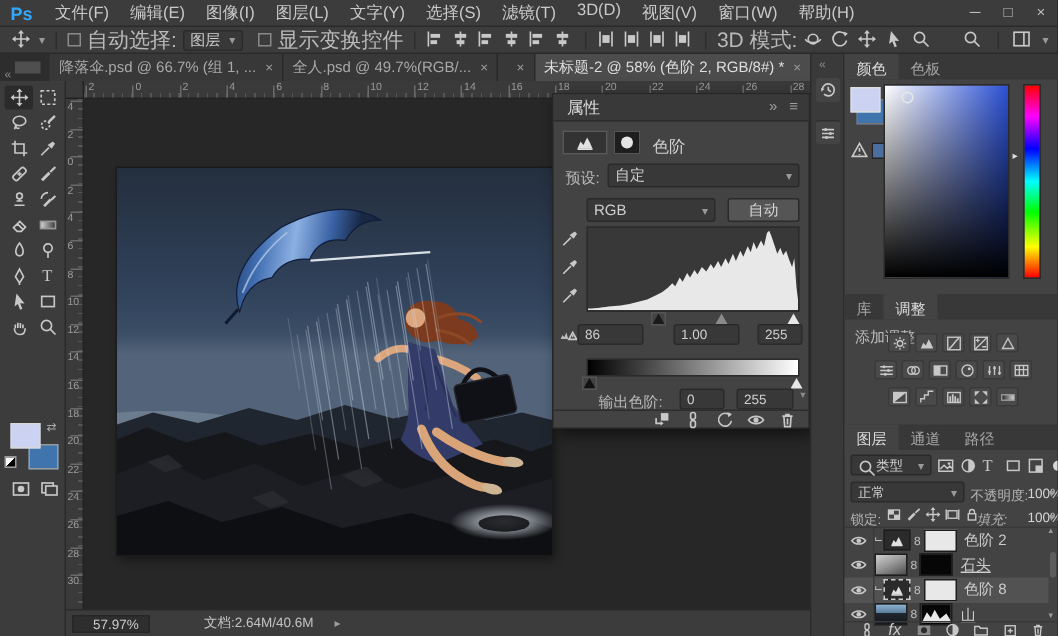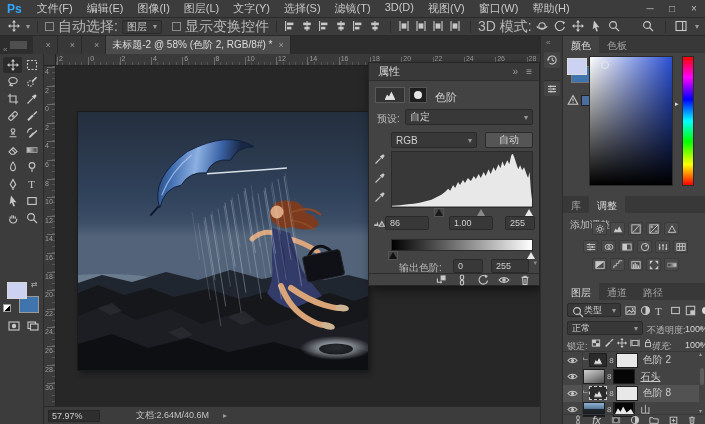--- a/index.html
+++ b/index.html
@@ -49,21 +49,21 @@
      background:repeating-linear-gradient(to right,#555 0 1px,transparent 1px 6.3px); }
   #ruler-v .band { position:absolute; right:0; top:0; bottom:0; width:3px;
      background:repeating-linear-gradient(to bottom,#555 0 1px,transparent 1px 6.2px); }
 
   
   #pasteboard { left:56px; top:66px; width:484px; height:340px; background:#272727; }
   #artwork { left:78px; top:112px; width:290px; height:258px; box-shadow:0 0 0 1px #1b1b1b, 2px 3px 6px rgba(0,0,0,.45); }
 
   
   #statusbar { left:44px; top:406px; width:496px; height:18px; background:#3c3c3c; border-top:1px solid #2a2a2a; display:flex; align-items:center; font-size:9px; }
-  #zoom-field { background:#2e2e2e; border:1px solid #262626; color:#cccccc; width:52px; height:12px; margin-left:4px; padding:0 3px; font-size:9px; display:flex; align-items:center; }
+  #zoom-field { background:#2e2e2e; border:1px solid #262626; color:#cccccc; width:52px; height:12px; margin-left:4px; padding:0 13px; font-size:9px; display:flex; align-items:center; }
 
   
   #props { left:368px; top:62px; width:172px; height:224px; background:#434343; border:1px solid #262626; box-shadow:3px 4px 10px rgba(0,0,0,.55); }
   #props-header { position:absolute; left:0; top:0; right:0; height:18px; background:#393939; border-bottom:1px solid #2d2d2d; display:flex; align-items:center; }
   .panel-title { font-size:11px; color:#dcdcdc; padding-left:9px; }
   .hdr-glyph { color:#9f9f9f; font-size:10px; }
   .field { background:#383838; border:1px solid #2a2a2a; border-radius:2px; color:#cfcfcf; font-size:10px; display:flex; align-items:center; padding:0 4px; }
   .btn { background:#555555; border:1px solid #2a2a2a; border-radius:2px; color:#d6d6d6; font-size:10px; display:flex; align-items:center; justify-content:center; }
   .tri { width:0; height:0; position:absolute; }
 
@@ -253,23 +253,25 @@
         </span>
       <span class="caret">▾</span>
     </span>
   </div>
 
   <div id="tabbar" class="abs">
     <span style="color:#8a8a8a;font-size:8px;padding:0 3px;">«</span>
     <span style="width:17px;height:8px;background:#4f4f4f;margin:0 6px 5px 0;"></span>
     <div id="doc-tabs" style="display:flex;height:18px;">
         <div class="doc-tab">
+          <span>降落伞.psd @ 66.7% (组 1, ...</span>
           <span class="tab-close">×</span>
         </div>
         <div class="doc-tab">
+          <span>全人.psd @ 49.7%(RGB/...</span>
           <span class="tab-close">×</span>
         </div>
         <div class="doc-tab">
           <span class="tab-close">×</span>
         </div>
         <div class="doc-tab active">
           <span>未标题-2 @ 58% (色阶 2, RGB/8#) *</span>
           <span class="tab-close">×</span>
         </div>
       </div>

